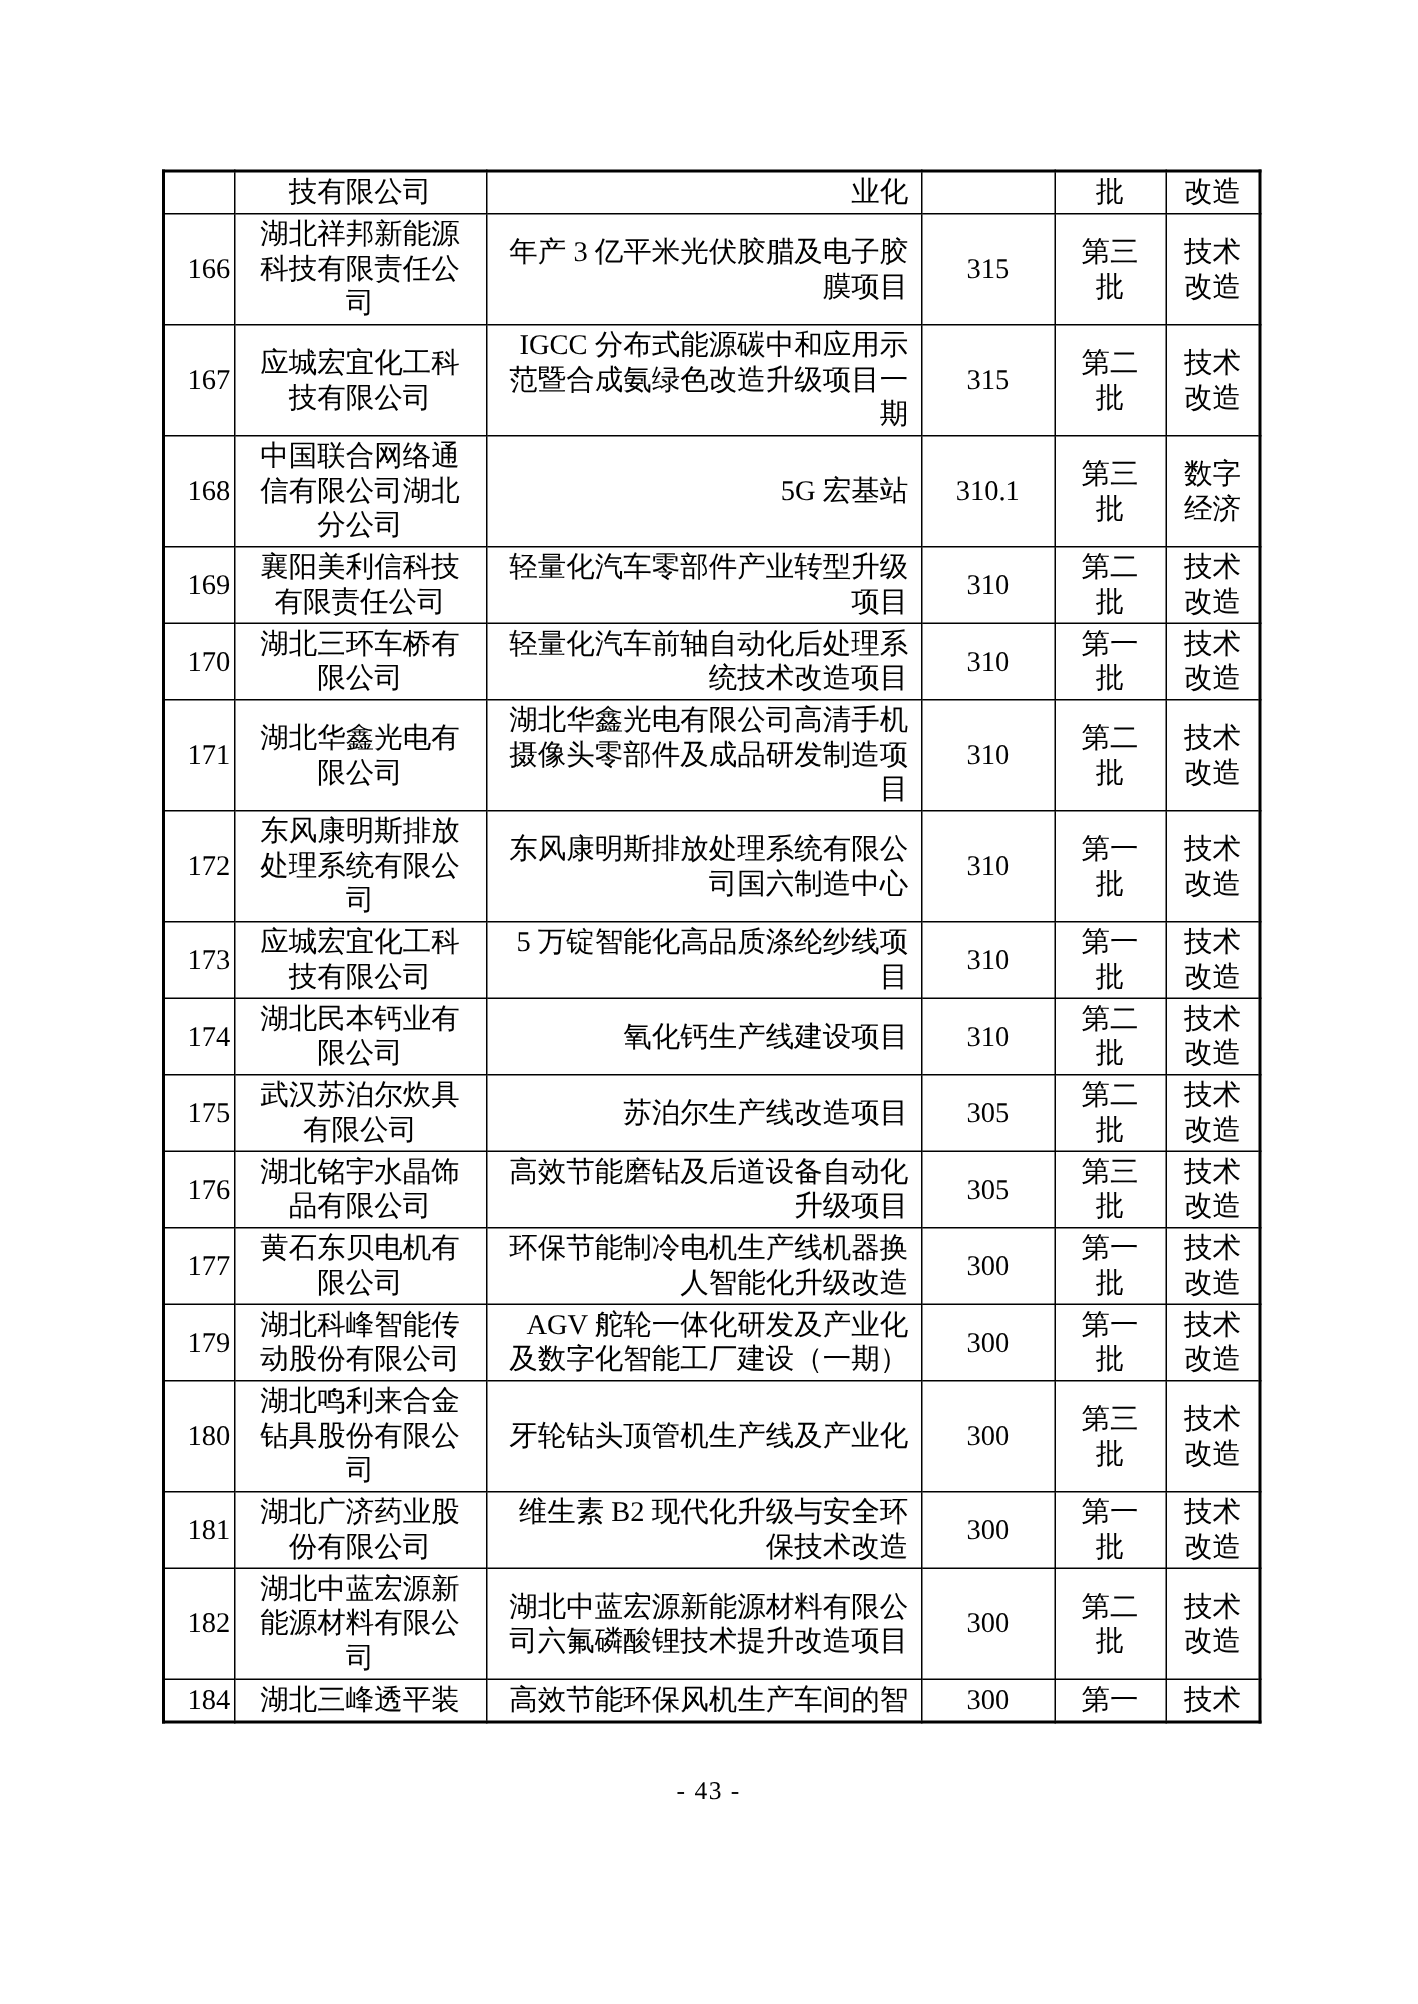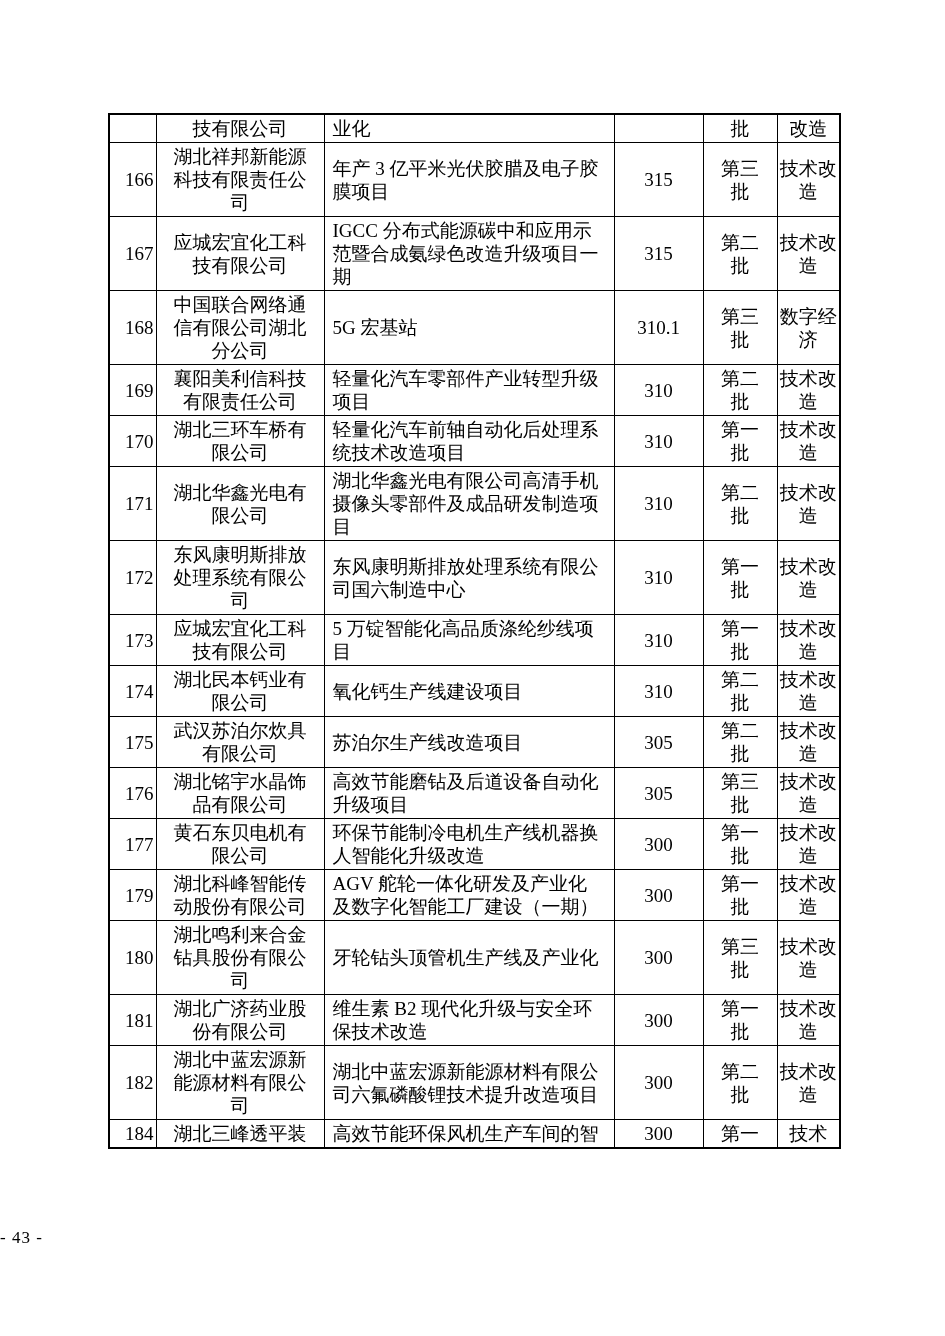--- a/index.html
+++ b/index.html
@@ -28,31 +28,31 @@
     border: 1.5px solid #000000;
     vertical-align: middle;
     font-size: 19px;
     line-height: 23px;
     padding: 2px 8px;
     overflow: hidden;
     word-break: normal;
   }
   td.col-seq      { text-align: center; padding: 2px 15px; }
   td.col-company  { text-align: center;   padding: 2px 10px; }
-  td.col-project  { text-align: left;   padding: 2px 8px; margin-left: 28px; }
+  td.col-project  { text-align: right;   padding: 2px 8px; margin-left: 28px; }
   td.col-amount   { text-align: center; padding: 2px 4px; }
   td.col-batch    { text-align: center; padding: 2px 14px; }
-  td.col-category { text-align: center; padding: 2px 0; }
+  td.col-category { text-align: center; padding: 2px 10px; }
 
   .page-footer {
     position: absolute;
     left: 0;
     right: 0;
-    top: 1228px;
-    text-align: left;
+    top: 1184px;
+    text-align: center;
     font-size: 17px;
     letter-spacing: 1px;
   }
 </style>
 </head>
 <body>
 
 <table class="doc-table">
   <colgroup>
     <col style="width:47px">

